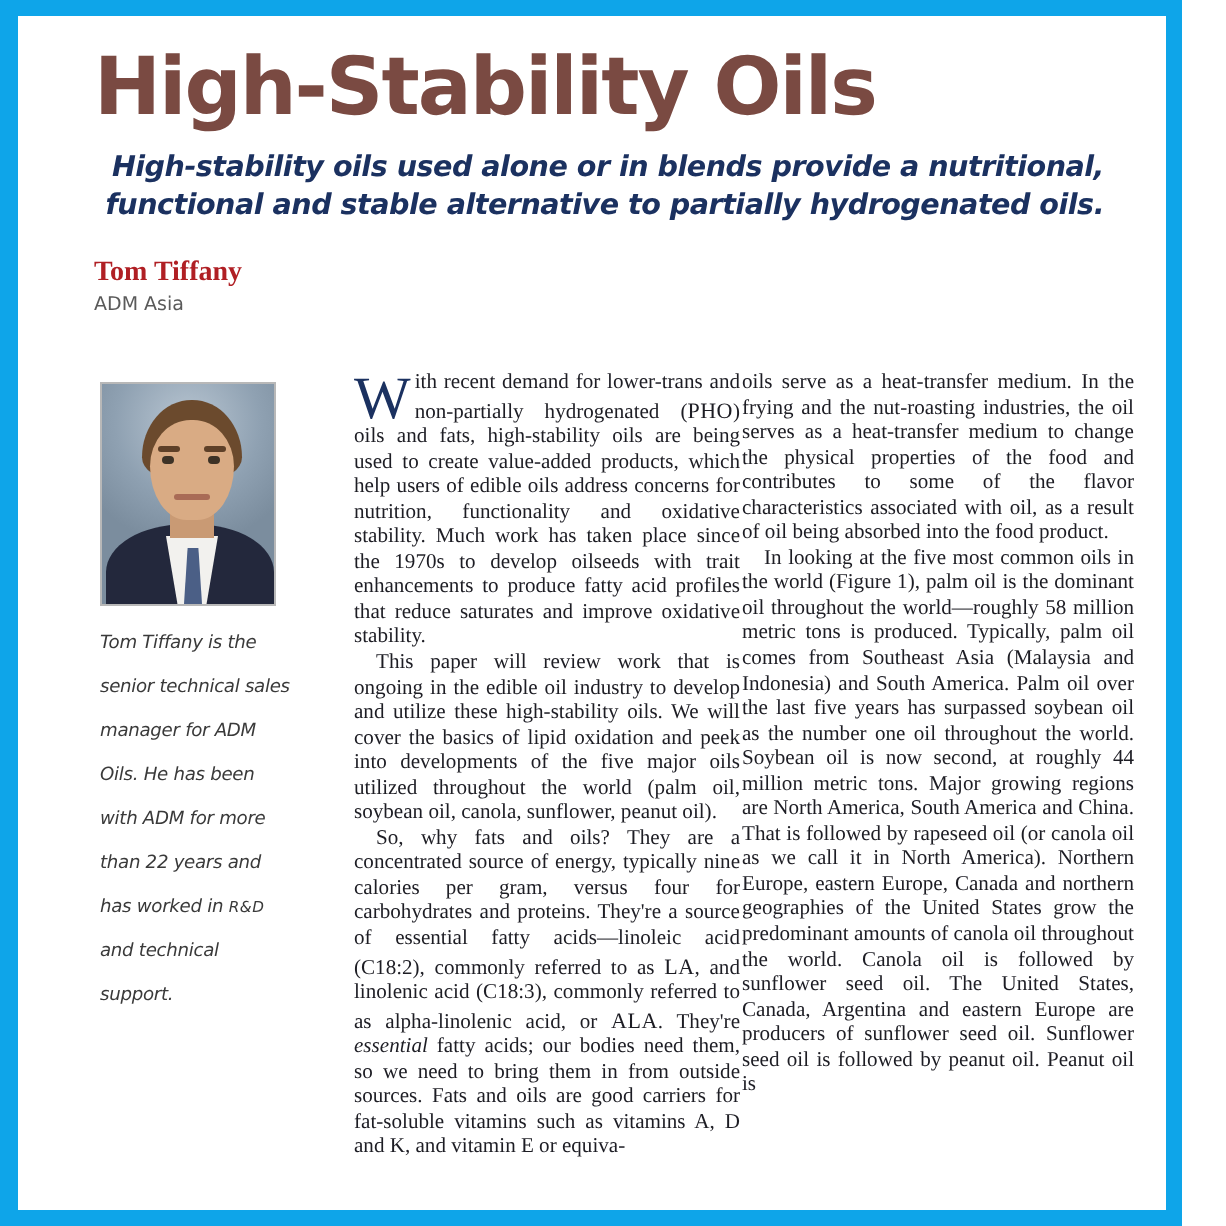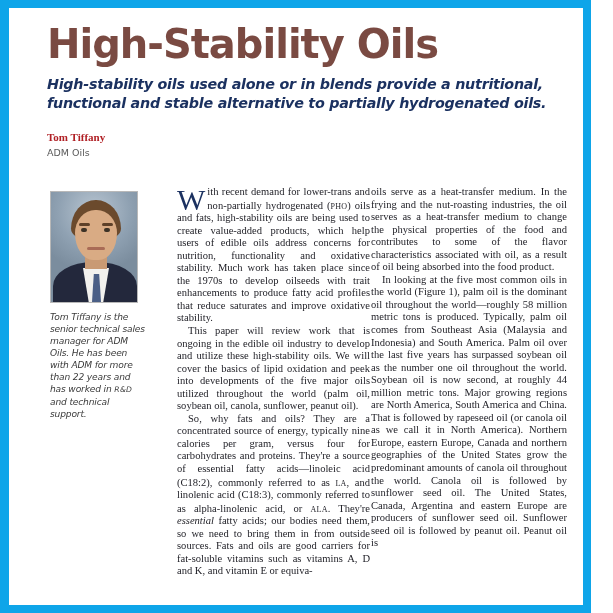--- a/index.html
+++ b/index.html
@@ -54,29 +54,30 @@
   .subtitle {
     font-family: "DejaVu Sans", sans-serif;
     font-weight: bold;
     font-style: italic;
     font-size: 14.3px;
     line-height: 19px;
     color: #1b3160;
     margin: 9px 0 0 0;
     max-width: 505px;
     letter-spacing: -0.25px;
+    text-align: right;
   }
 
   .byline {
     margin-top: 17px;
   }
   .byline-name {
     font-family: "Liberation Serif", serif;
     font-weight: bold;
-    font-size: 11px;
+    font-size: 14px;
     line-height: 14px;
     color: #b01f24;
     margin: 0;
   }
   .byline-org {
     font-family: "DejaVu Sans", sans-serif;
     font-size: 9.5px;
     line-height: 13px;
     color: #5a5a5a;
     margin: 2px 0 0 0;
@@ -178,21 +179,21 @@
     background: #4b5f86;
     clip-path: polygon(20% 0, 80% 0, 100% 100%, 0 100%);
   }
 
   .photo-caption {
     margin-top: 8px;
     width: 98px;
     font-family: "DejaVu Sans", sans-serif;
     font-style: italic;
     font-size: 9.1px;
-    line-height: 12px;
+    line-height: 22px;
     color: #3a3a3a;
     letter-spacing: -0.15px;
   }
   .photo-caption .sc {
     font-size: 7.6px;
     letter-spacing: 0.3px;
   }
 
   
   .col {
@@ -223,38 +224,38 @@
     font-weight: normal;
     font-size: 30px;
     line-height: 24px;
     color: #1b3160;
     padding: 1px 2px 0 0;
     margin-top: 1px;
   }
 
   .sc {
     font-variant: small-caps;
-    font-size: 11px;
+    font-size: 15px;
     letter-spacing: 0.25px;
   }
 
   em.ital { font-style: italic; margin-top: 16px; }
 </style>
 </head>
 <body>
 
 <div class="page">
   <div class="sheet">
 
     <div class="masthead">
       <h1 class="title">High-Stability Oils</h1>
       <p class="subtitle">High-stability oils used alone or in blends provide a nutritional, functional and stable alternative to partially hydrogenated oils.</p>
       <div class="byline">
         <p class="byline-name">Tom Tiffany</p>
-        <p class="byline-org">ADM Oils</p>
+        <p class="byline-org">ADM Asia</p>
       </div>
     </div>
 
     <div class="body-area">
 
       <div class="rail">
         <div class="photo-frame">
           <div class="photo-bg"></div>
           <div class="photo-suit"></div>
           <div class="photo-shirt"></div>

